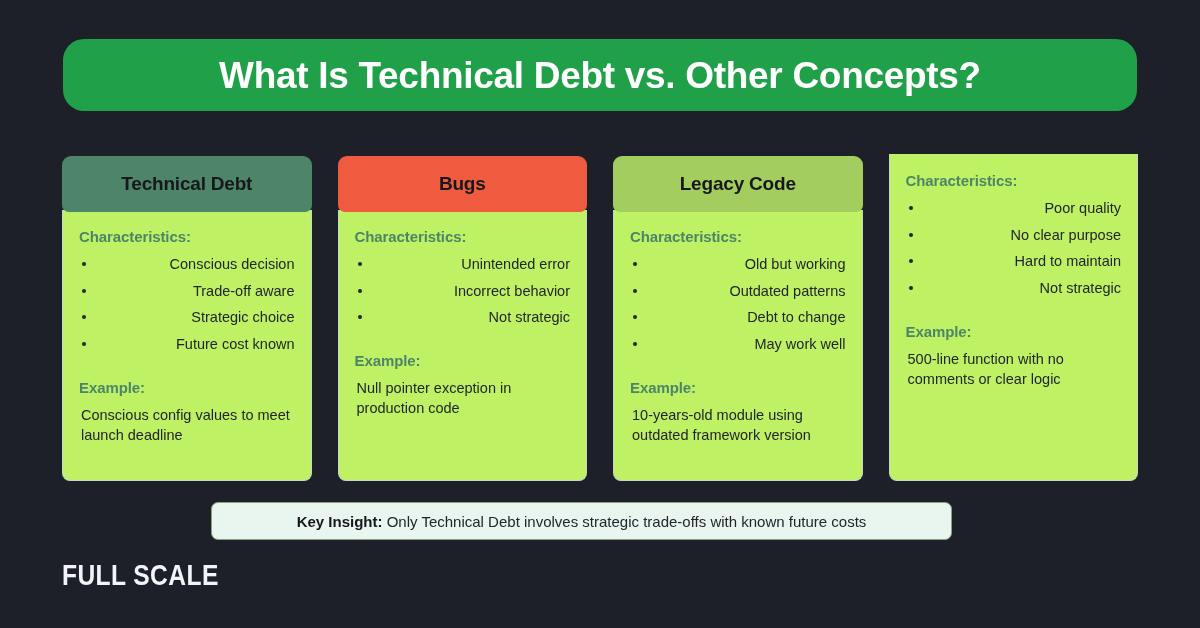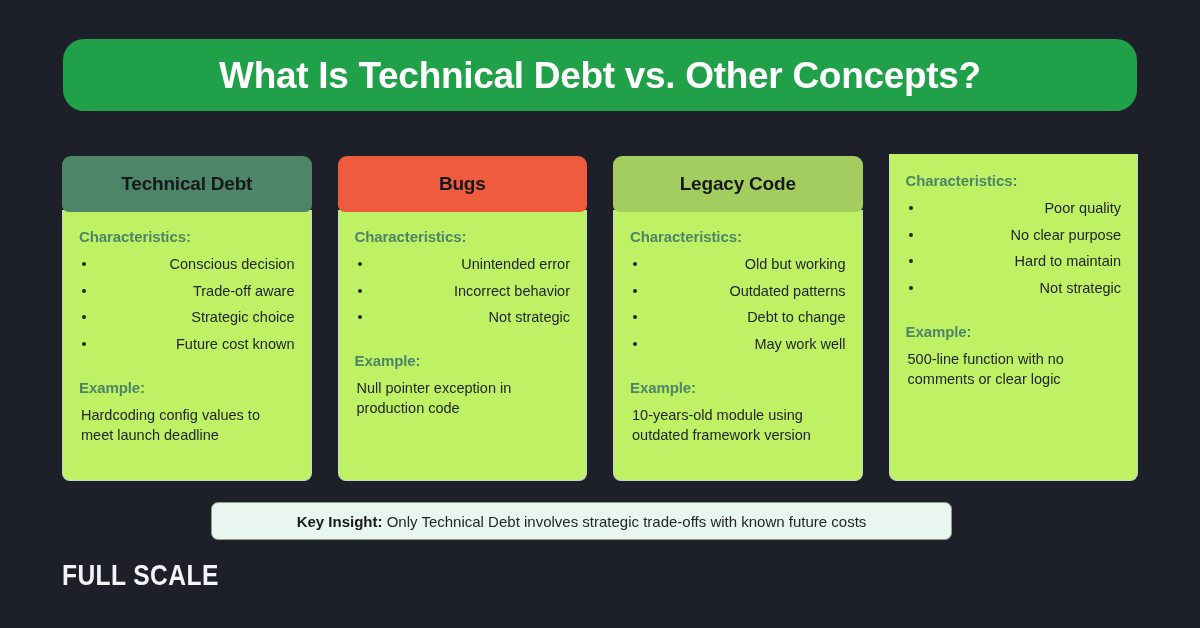--- a/index.html
+++ b/index.html
@@ -187,21 +187,21 @@
       </div>
       <div class="card-body">
         <div class="section-label">Characteristics:</div>
         <ul class="char-list">
           <li><span class="bullet-dot"></span><span>Conscious decision</span></li>
           <li><span class="bullet-dot"></span><span>Trade-off aware</span></li>
           <li><span class="bullet-dot"></span><span>Strategic choice</span></li>
           <li><span class="bullet-dot"></span><span>Future cost known</span></li>
         </ul>
         <div class="section-label example-label">Example:</div>
-        <p class="example-text">Hardcoding config values to meet launch deadline</p>
+        <p class="example-text">Conscious config values to meet launch deadline</p>
       </div>
     </div>
 
     <div class="card">
       <div class="card-header" style="background: rgb(239, 91, 62);">
         <span class="card-header-label">Bugs</span>
       </div>
       <div class="card-body">
         <div class="section-label">Characteristics:</div>
         <ul class="char-list">

